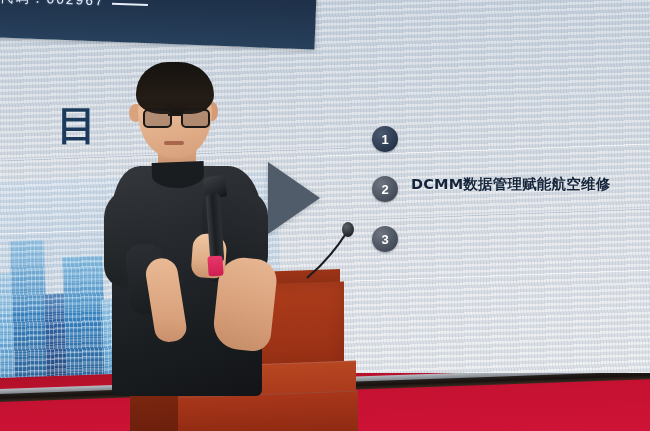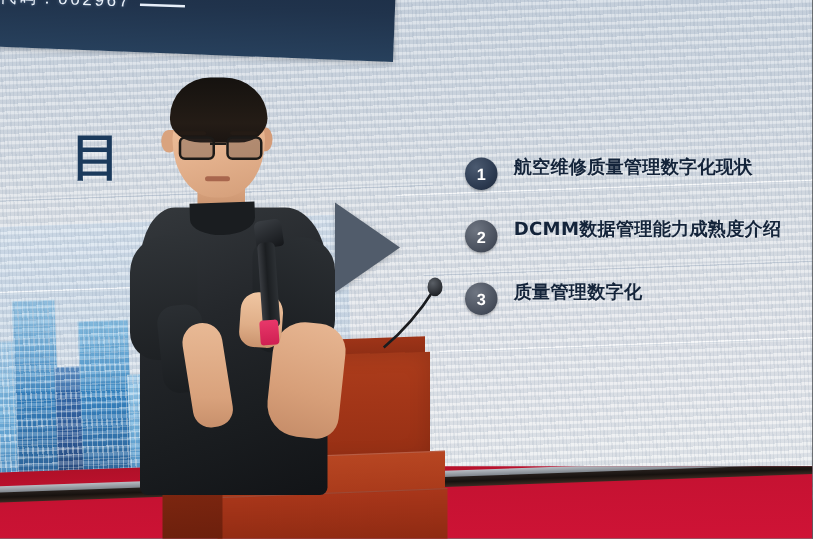--- a/index.html
+++ b/index.html
@@ -373,36 +373,32 @@
     </div>
 
     <div id="toc-heading">目 录</div>
 
     <div id="arrow-triangle"></div>
 
     <div id="agenda">
 
       <div class="agenda-row">
         <div class="num-badge">1</div>
-        <div class="agenda-text">
-          <span>航空维修质量管理数字化现状</span>
-        </div>
       </div>
 
       <div class="agenda-row">
         <div class="num-badge gray">2</div>
         <div class="agenda-text">
-          <span>DCMM数据管理能力成熟度介绍</span>
+          <span>DCMM数据管理赋能航空维修</span>
         </div>
       </div>
 
       <div class="agenda-row">
         <div class="num-badge gray">3</div>
         <div class="agenda-text">
-          <span class="l2">质量管理数字化</span>
         </div>
       </div>
 
     </div>
   </div>
 
   <div id="stage-edge">
     <div id="carpet"></div>
     <div id="stage-lip"></div>
     <div id="screen-bottom-frame"></div>

